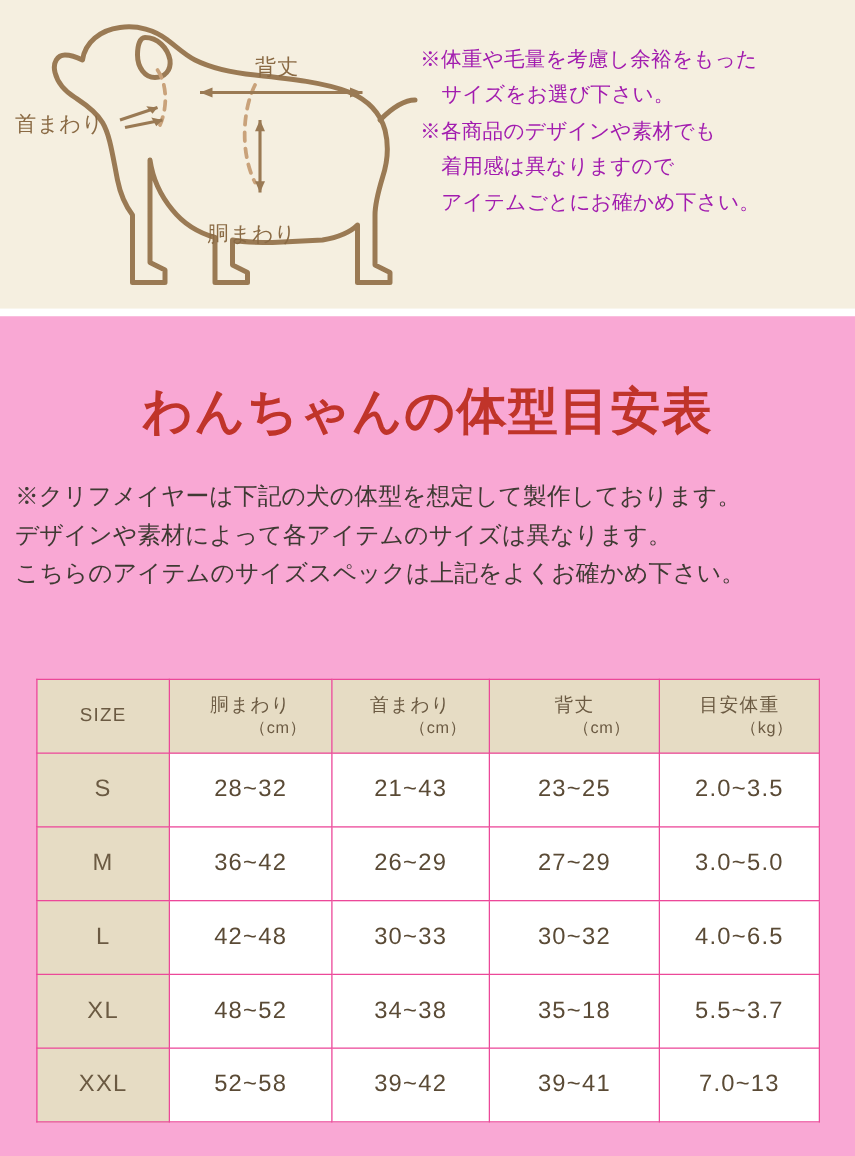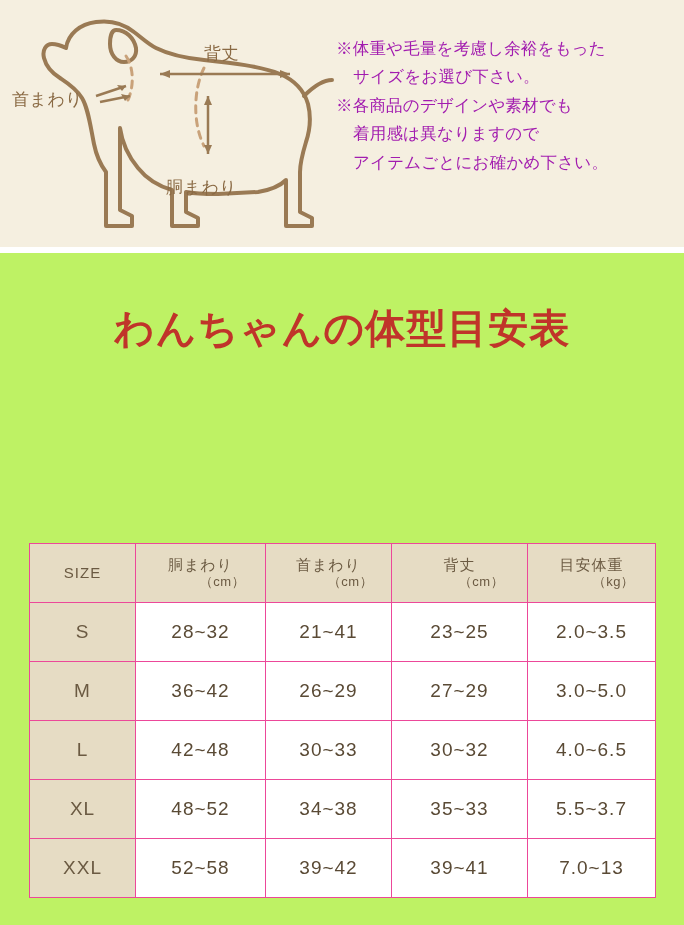--- a/index.html
+++ b/index.html
@@ -74,21 +74,21 @@
     background: #ffffff;
   }
 
   
   .bottom-panel {
     position: absolute;
     left: 0;
     top: 253px;
     width: 684px;
     height: 672px;
-    background: #bef264;
+    background: #f9a8d4;
     box-sizing: border-box;
   }
 
   .main-title {
     position: absolute;
     left: 0;
     top: 48px;
     width: 684px;
     text-align: center;
     color: #c0342a;
@@ -223,20 +223,25 @@
       <div class="note-line note-indent">アイテムごとにお確かめ下さい。</div>
     </div>
   </div>
 
   <div class="divider"></div>
 
   <div class="bottom-panel">
 
     <div class="main-title">わんちゃんの体型目安表</div>
 
+    <div class="intro">
+      <div class="intro-line">※クリフメイヤーは下記の犬の体型を想定して製作しております。</div>
+      <div class="intro-line">デザインや素材によって各アイテムのサイズは異なります。</div>
+      <div class="intro-line">こちらのアイテムのサイズスペックは上記をよくお確かめ下さい。</div>
+    </div>
 
     <table class="size-table">
       <colgroup>
         <col class="col-size">
           <col class="col-dou">
           <col class="col-kubi">
           <col class="col-se">
           <col class="col-kg">
       </colgroup>
       <thead>
@@ -260,21 +265,21 @@
           <th>
             <span>目安体重</span>
             <span class="unit">（kg）</span>
           </th>
         </tr>
       </thead>
       <tbody>
         <tr>
           <td class="size-cell">S</td>
           <td>28~32</td>
-          <td>21~41</td>
+          <td>21~43</td>
           <td>23~25</td>
           <td>2.0~3.5</td>
         </tr>
         <tr>
           <td class="size-cell">M</td>
           <td>36~42</td>
           <td>26~29</td>
           <td>27~29</td>
           <td>3.0~5.0</td>
         </tr>
@@ -282,21 +287,21 @@
           <td class="size-cell">L</td>
           <td>42~48</td>
           <td>30~33</td>
           <td>30~32</td>
           <td>4.0~6.5</td>
         </tr>
         <tr>
           <td class="size-cell">XL</td>
           <td>48~52</td>
           <td>34~38</td>
-          <td>35~33</td>
+          <td>35~18</td>
           <td>5.5~3.7</td>
         </tr>
         <tr>
           <td class="size-cell">XXL</td>
           <td>52~58</td>
           <td>39~42</td>
           <td>39~41</td>
           <td>7.0~13</td>
         </tr>
       </tbody>

